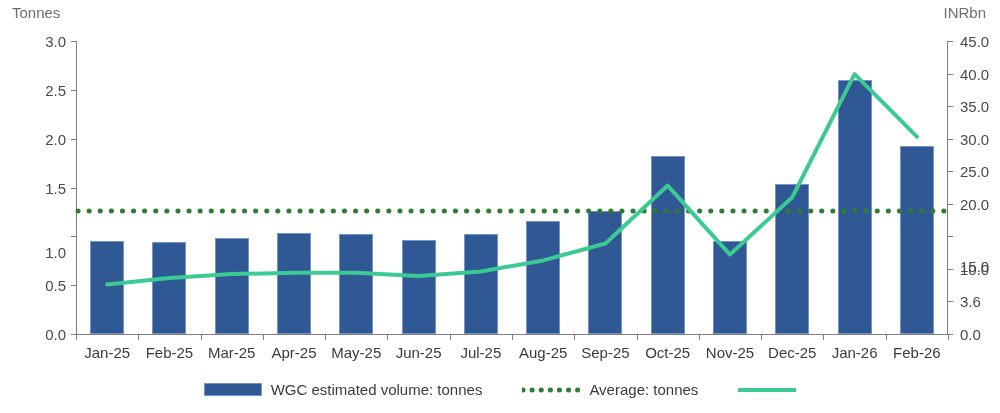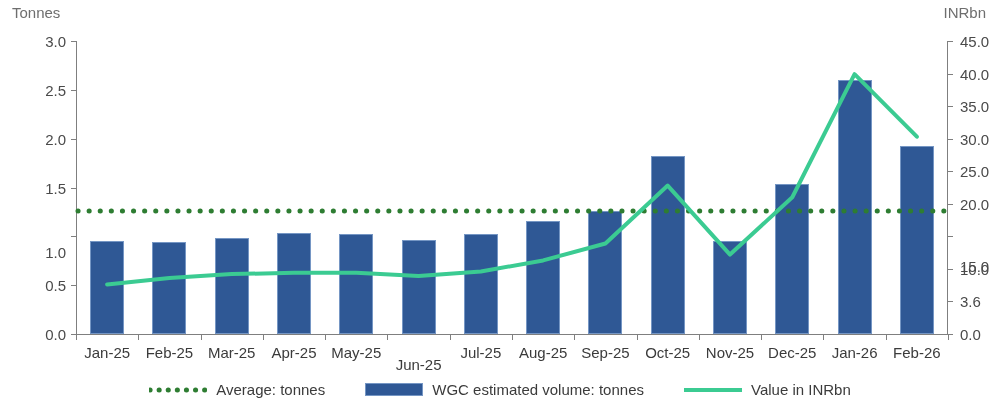--- a/index.html
+++ b/index.html
@@ -232,47 +232,46 @@
       <div class="cat-tick" style="left: 698.857px;"></div>
       <div class="cat-tick" style="left: 761.143px;"></div>
       <div class="cat-tick" style="left: 823.429px;"></div>
       <div class="cat-tick" style="left: 885.714px;"></div>
       <div class="cat-tick" style="left: 948px;"></div>
       <div class="cat-label" style="left: 107.143px; text-align: center;">Jan-25</div>
       <div class="cat-label" style="left: 169.429px;">Feb-25</div>
       <div class="cat-label" style="left: 231.714px;">Mar-25</div>
       <div class="cat-label" style="left: 294px;">Apr-25</div>
       <div class="cat-label" style="left: 356.286px;">May-25</div>
-      <div class="cat-label" style="left: 418.571px; margin-top: 12px;">Jun-25</div>
+      <div class="cat-label" style="left: 418.571px;">Jun-25</div>
       <div class="cat-label" style="left: 480.857px;">Jul-25</div>
       <div class="cat-label" style="left: 543.143px;">Aug-25</div>
       <div class="cat-label" style="left: 605.429px;">Sep-25</div>
       <div class="cat-label" style="left: 667.714px;">Oct-25</div>
       <div class="cat-label" style="left: 730px;">Nov-25</div>
       <div class="cat-label" style="left: 792.286px;">Dec-25</div>
       <div class="cat-label" style="left: 854.571px;">Jan-26</div>
       <div class="cat-label" style="left: 916.857px;">Feb-26</div>
     </div>
 
   <div id="legend">
     <div class="legend-entry">
+      <span class="swatch-bar"></span>
+      <span>WGC estimated volume: tonnes</span>
+    </div>
+    <div class="legend-entry">
       <svg class="swatch-dotted" viewBox="0 0 58 6">
         <line x1="1" y1="3" x2="57" y2="3" stroke="#2e7d32" stroke-width="5" stroke-linecap="round" stroke-dasharray="0.1 9"></line>
       </svg>
       <span>Average: tonnes</span>
     </div>
     <div class="legend-entry">
-      <span class="swatch-bar"></span>
-      <span>WGC estimated volume: tonnes</span>
-    </div>
-    <div class="legend-entry">
       <svg class="swatch-line" viewBox="0 0 58 6">
         <line x1="0" y1="3" x2="58" y2="3" stroke="#3bcb92" stroke-width="4"></line>
       </svg>
-      <span>Value in INRbn</span>
     </div>
   </div>
 
 <div class="tick-mark left" style="top: 334px;"></div>
     <div class="tick-mark left" style="top: 285.167px;"></div>
     <div class="tick-mark left" style="top: 236.333px;"></div>
     <div class="tick-mark left" style="top: 187.5px;"></div>
     <div class="tick-mark left" style="top: 138.667px;"></div>
     <div class="tick-mark left" style="top: 89.8333px;"></div>
     <div class="tick-mark left" style="top: 41px;"></div>

